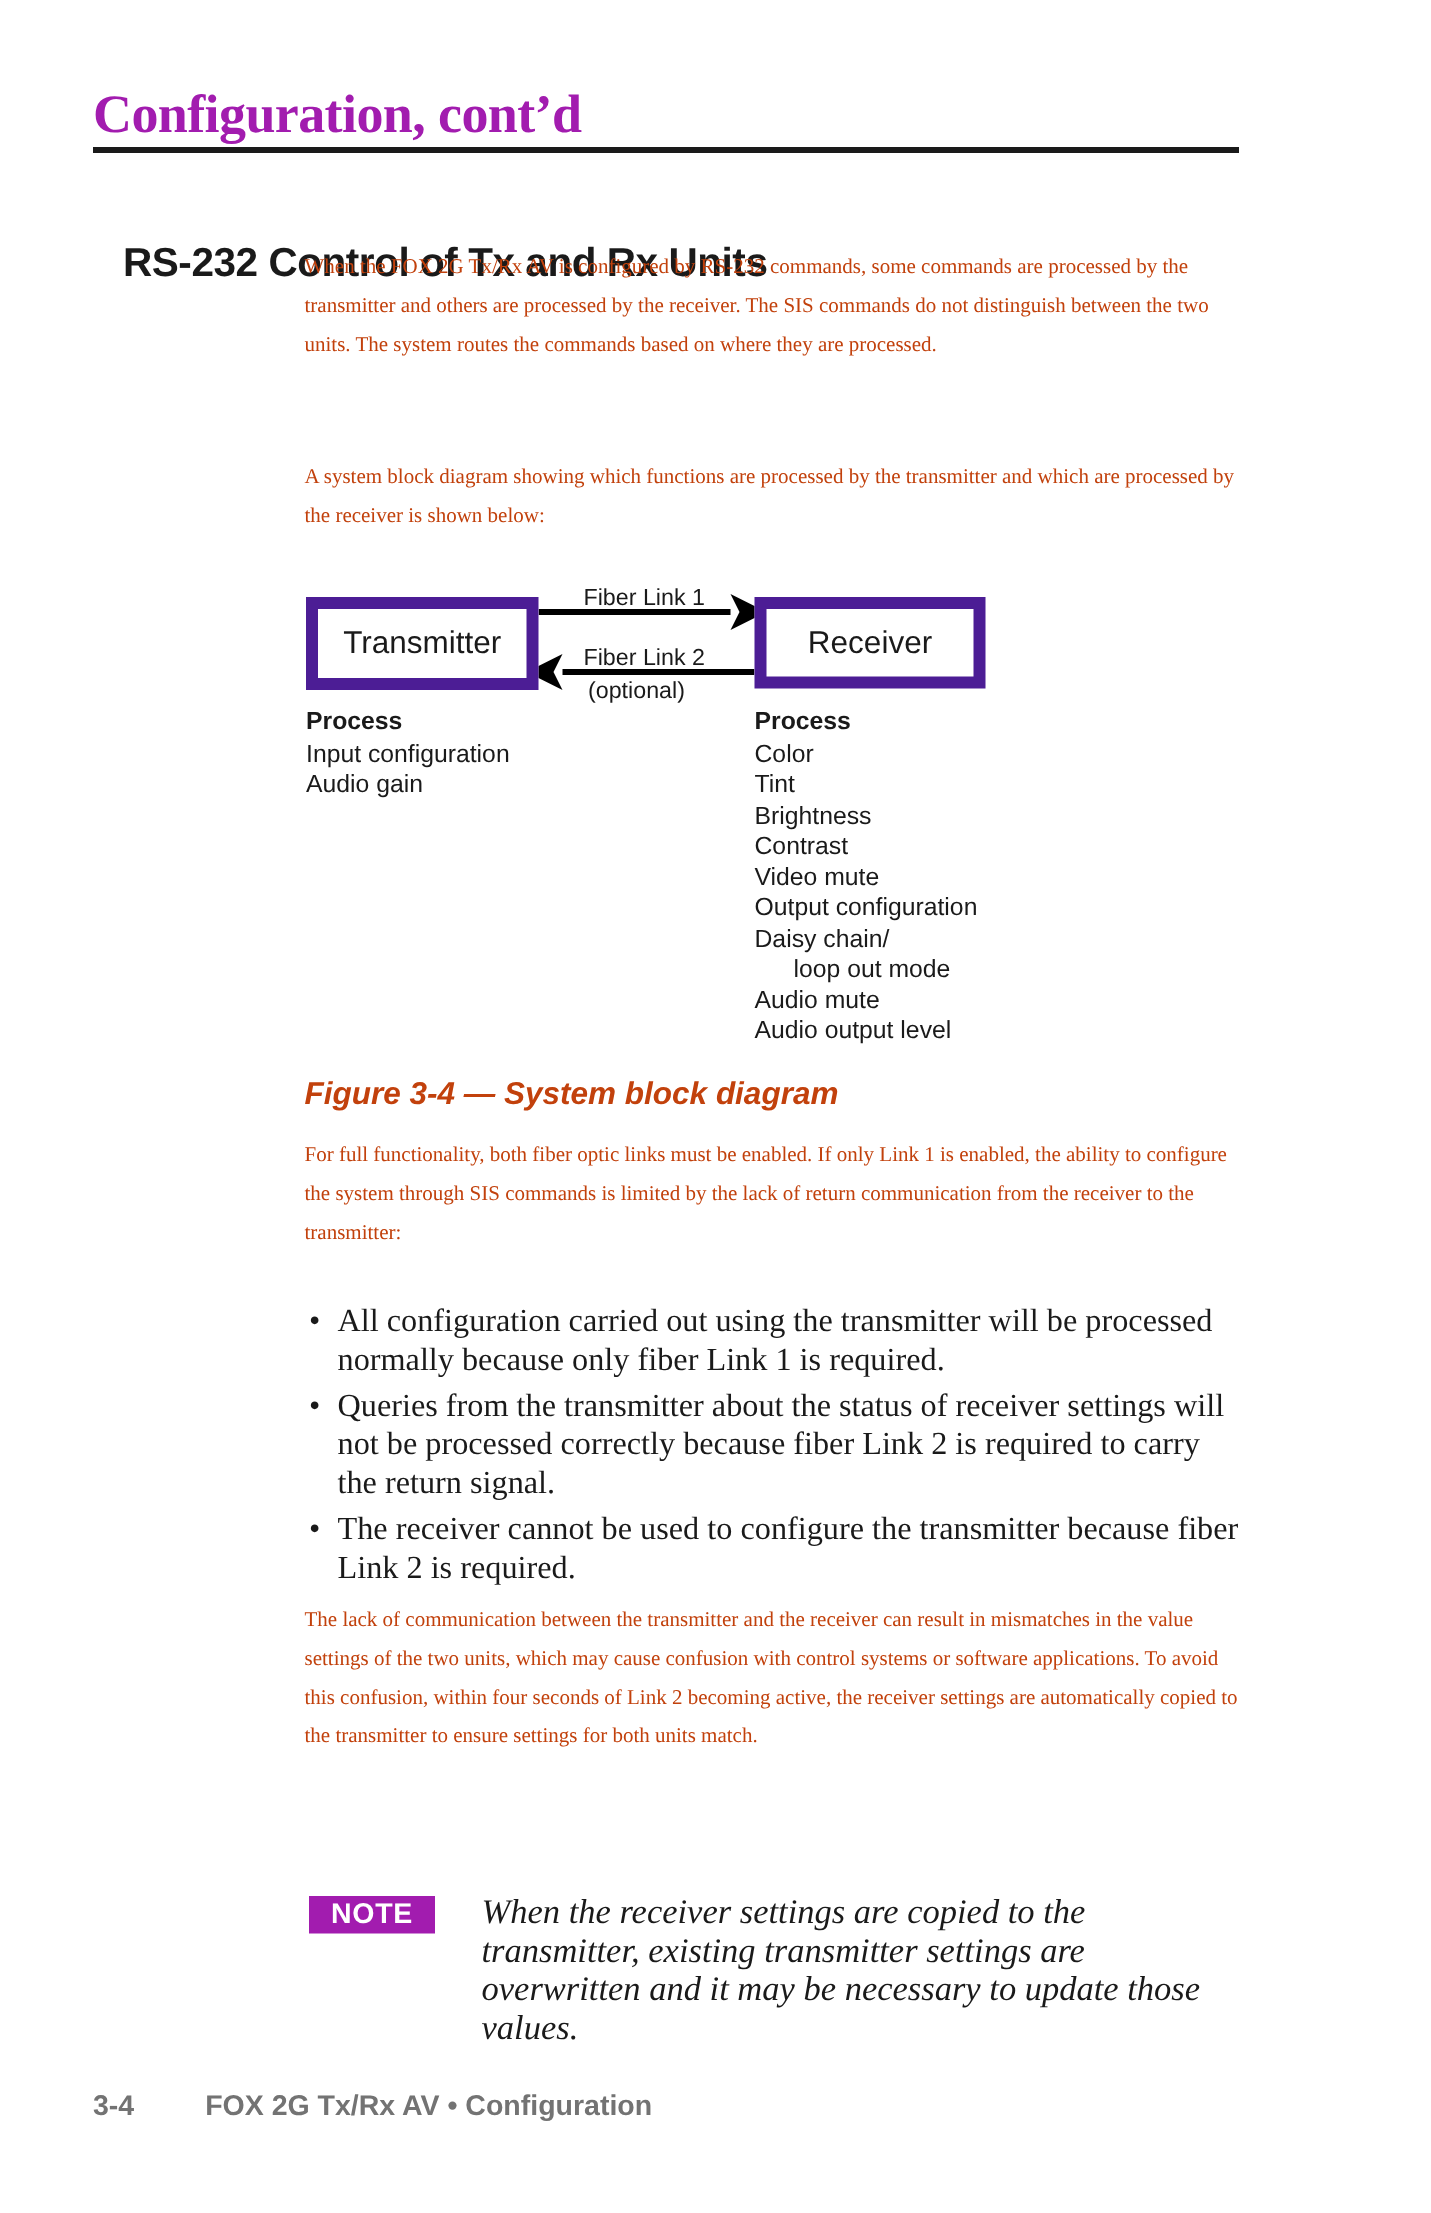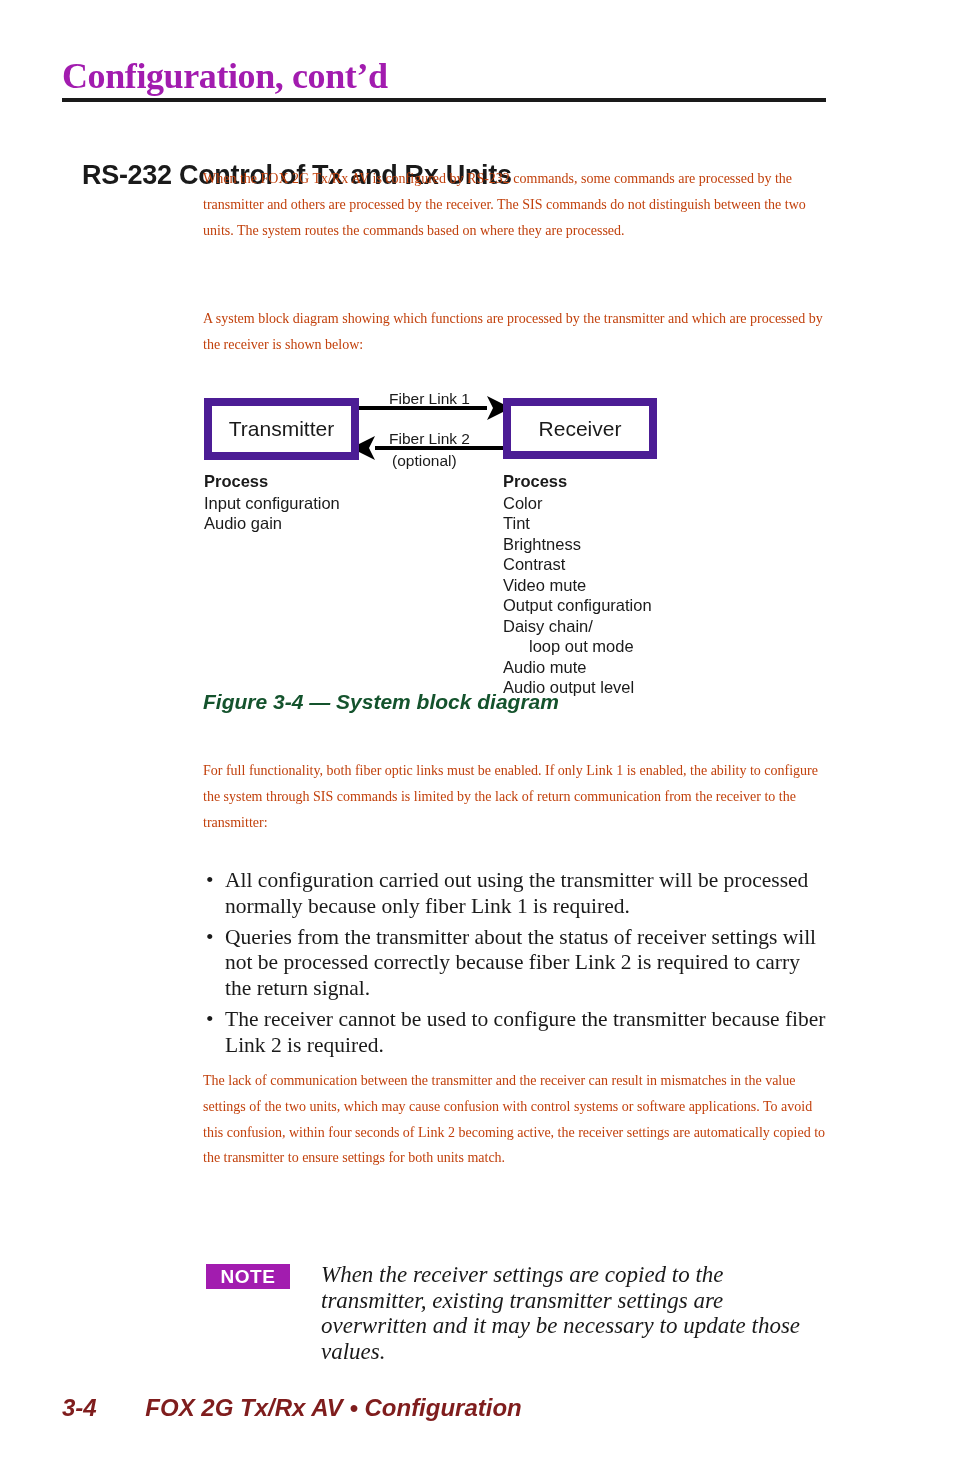--- a/index.html
+++ b/index.html
@@ -167,26 +167,26 @@
     font-weight: bold;
     margin-bottom: 1px;
   }
   .process-item { white-space: nowrap; }
   .process-item.indent { padding-left: 26px; }
 
   
   .figure-caption {
     position: absolute;
     left: 203px;
-    top: 690px;
+    top: 718px;
     font-family: "Liberation Sans", sans-serif;
     font-weight: bold;
     font-style: italic;
     font-size: 21px;
-    color: #14532d;
+    color: #c2410c;
     white-space: nowrap;
   }
 
   
   .note-wrap {
     position: absolute;
     left: 203px;
     top: 1262px;
     width: 625px;
   }
@@ -216,24 +216,23 @@
     color: #1a1a1a;
   }
 
   
   .footer {
     position: absolute;
     left: 62px;
     top: 1394px;
     font-family: "Liberation Sans", sans-serif;
     font-weight: bold;
-    font-size: 24px;
-    color: #7f1d1d;
-    white-space: nowrap;
-    font-style: italic;
+    font-size: 19px;
+    color: #737373;
+    white-space: nowrap;
   }
   .footer .page-num { margin-right: 42px; }
 </style>
 </head>
 <body>
 
 <div class="page">
 
   <div class="running-header">Configuration, cont’d</div>
   <div class="header-rule"></div>

